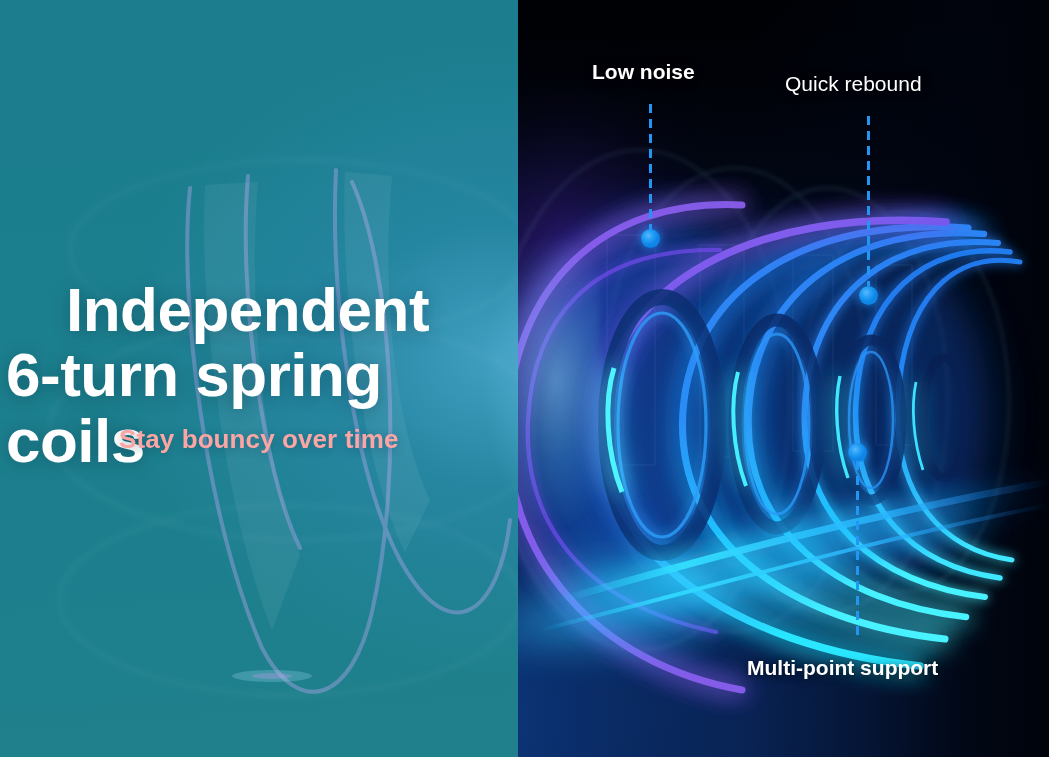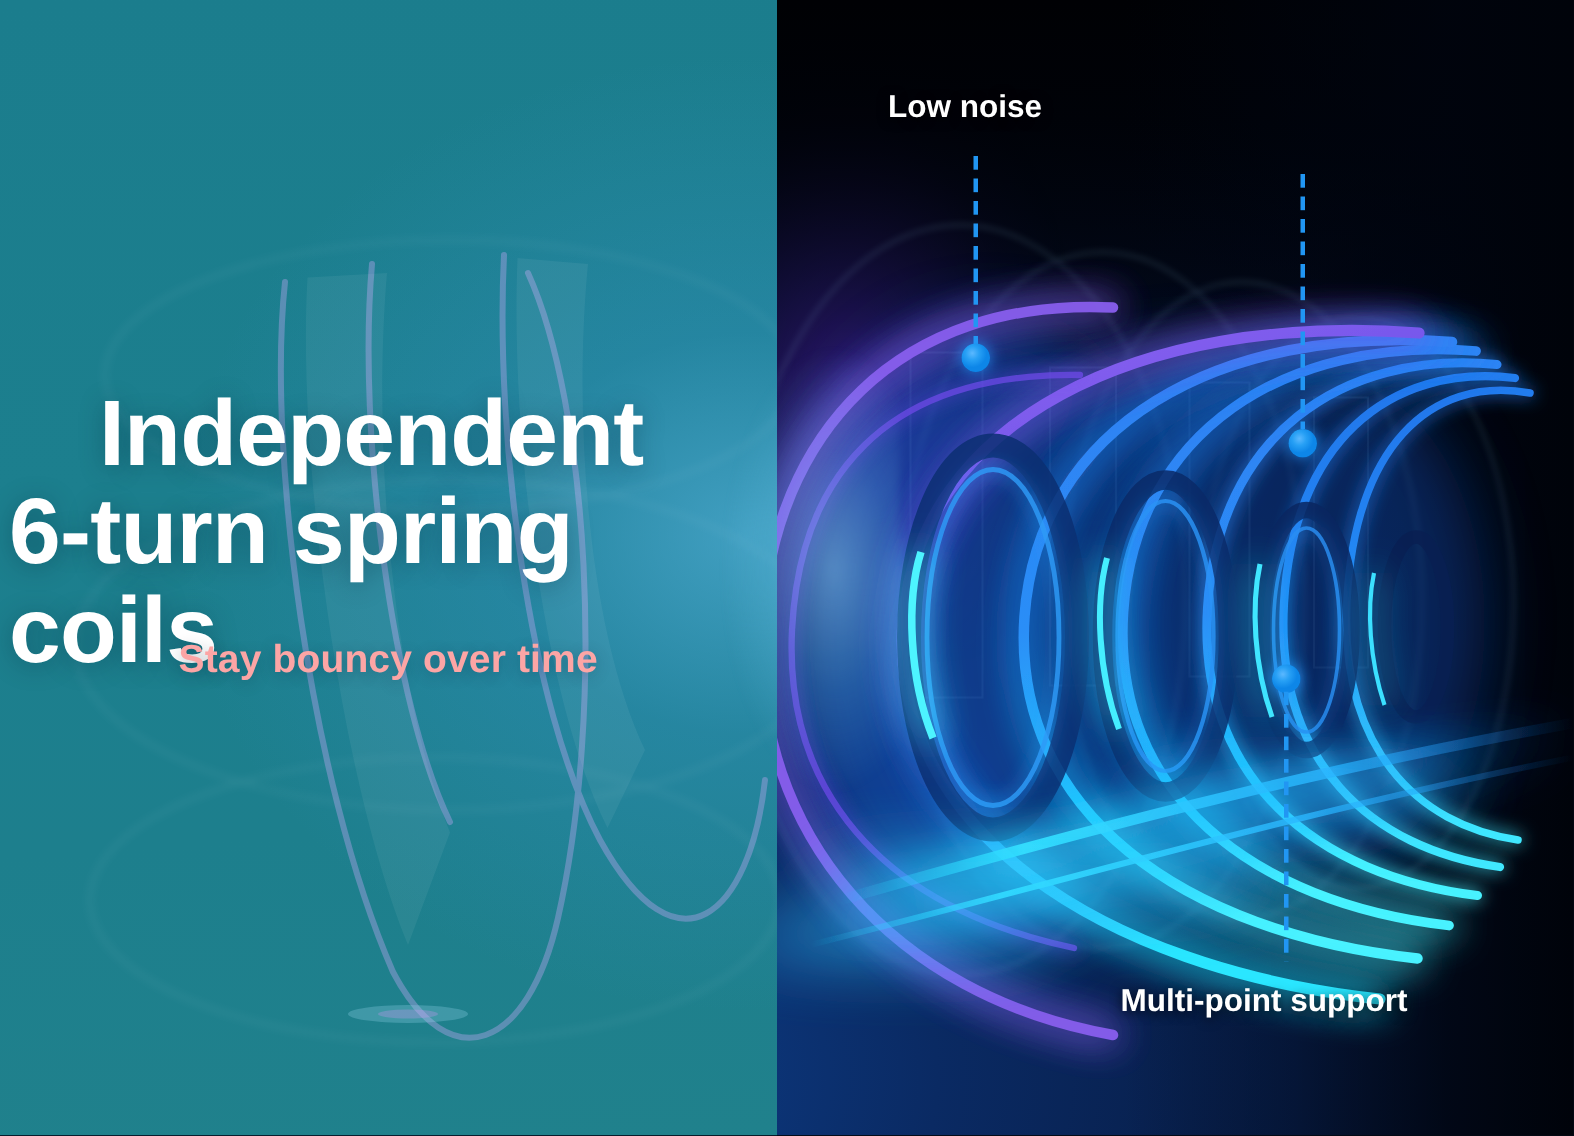--- a/index.html
+++ b/index.html
@@ -39,21 +39,21 @@
     background:radial-gradient(50% 50% at 78% 50%, rgba(150,225,250,.48) 0%, rgba(110,200,240,.22) 40%, rgba(0,0,0,0) 74%);
     filter:blur(3px);
   }
 
   
   .headline{
     position:absolute;left:0;top:258px;width:520px;
     color:#fff;font-weight:bold;letter-spacing:-.5px;
     text-shadow:0 2px 16px rgba(3,40,58,.35);
   }
-  .hl-1{font-size:62px;line-height:64px;padding-left:66px;}
+  .hl-1{font-size:62px;line-height:64px;padding-left:66px;margin-top:20px;}
   .hl-2{font-size:62px;line-height:66px;padding-left:6px;}
   .subhead{
     position:absolute;left:119px;top:424px;
     color:#fca5a5;font-size:26px;font-weight:bold;letter-spacing:.1px;
     text-shadow:0 2px 10px rgba(3,40,58,.30);
   }
 
   
   .callout-label{
     position:absolute;color:#fff;font-size:21px;white-space:nowrap;
@@ -237,20 +237,21 @@
   <div class="headline">
     <div class="hl-1">Independent</div>
     <div class="hl-2">6-turn spring coils</div>
   </div>
   <div class="subhead">Stay bouncy over time</div>
 
   <div class="callout-label" style="left:592px;top:60px;font-weight:bold;">Low noise</div>
   <div class="dash" style="left:649px;top:104px;height:126px;"></div>
   <div class="dot" style="left:641px;top:229px;"></div>
 
+  <div class="callout-label" style="left:785px;top:72px;">Quick rebound</div>
   <div class="dash" style="left:867px;top:116px;height:170px;"></div>
   <div class="dot" style="left:859px;top:286px;"></div>
 
   <div class="dot" style="left:848px;top:443px;"></div>
   <div class="dash" style="left:856px;top:461px;height:180px;"></div>
   <div class="callout-label" style="left:747px;top:656px;font-weight:bold;">Multi-point support</div>
 
 </div>
 
 </body></html>

